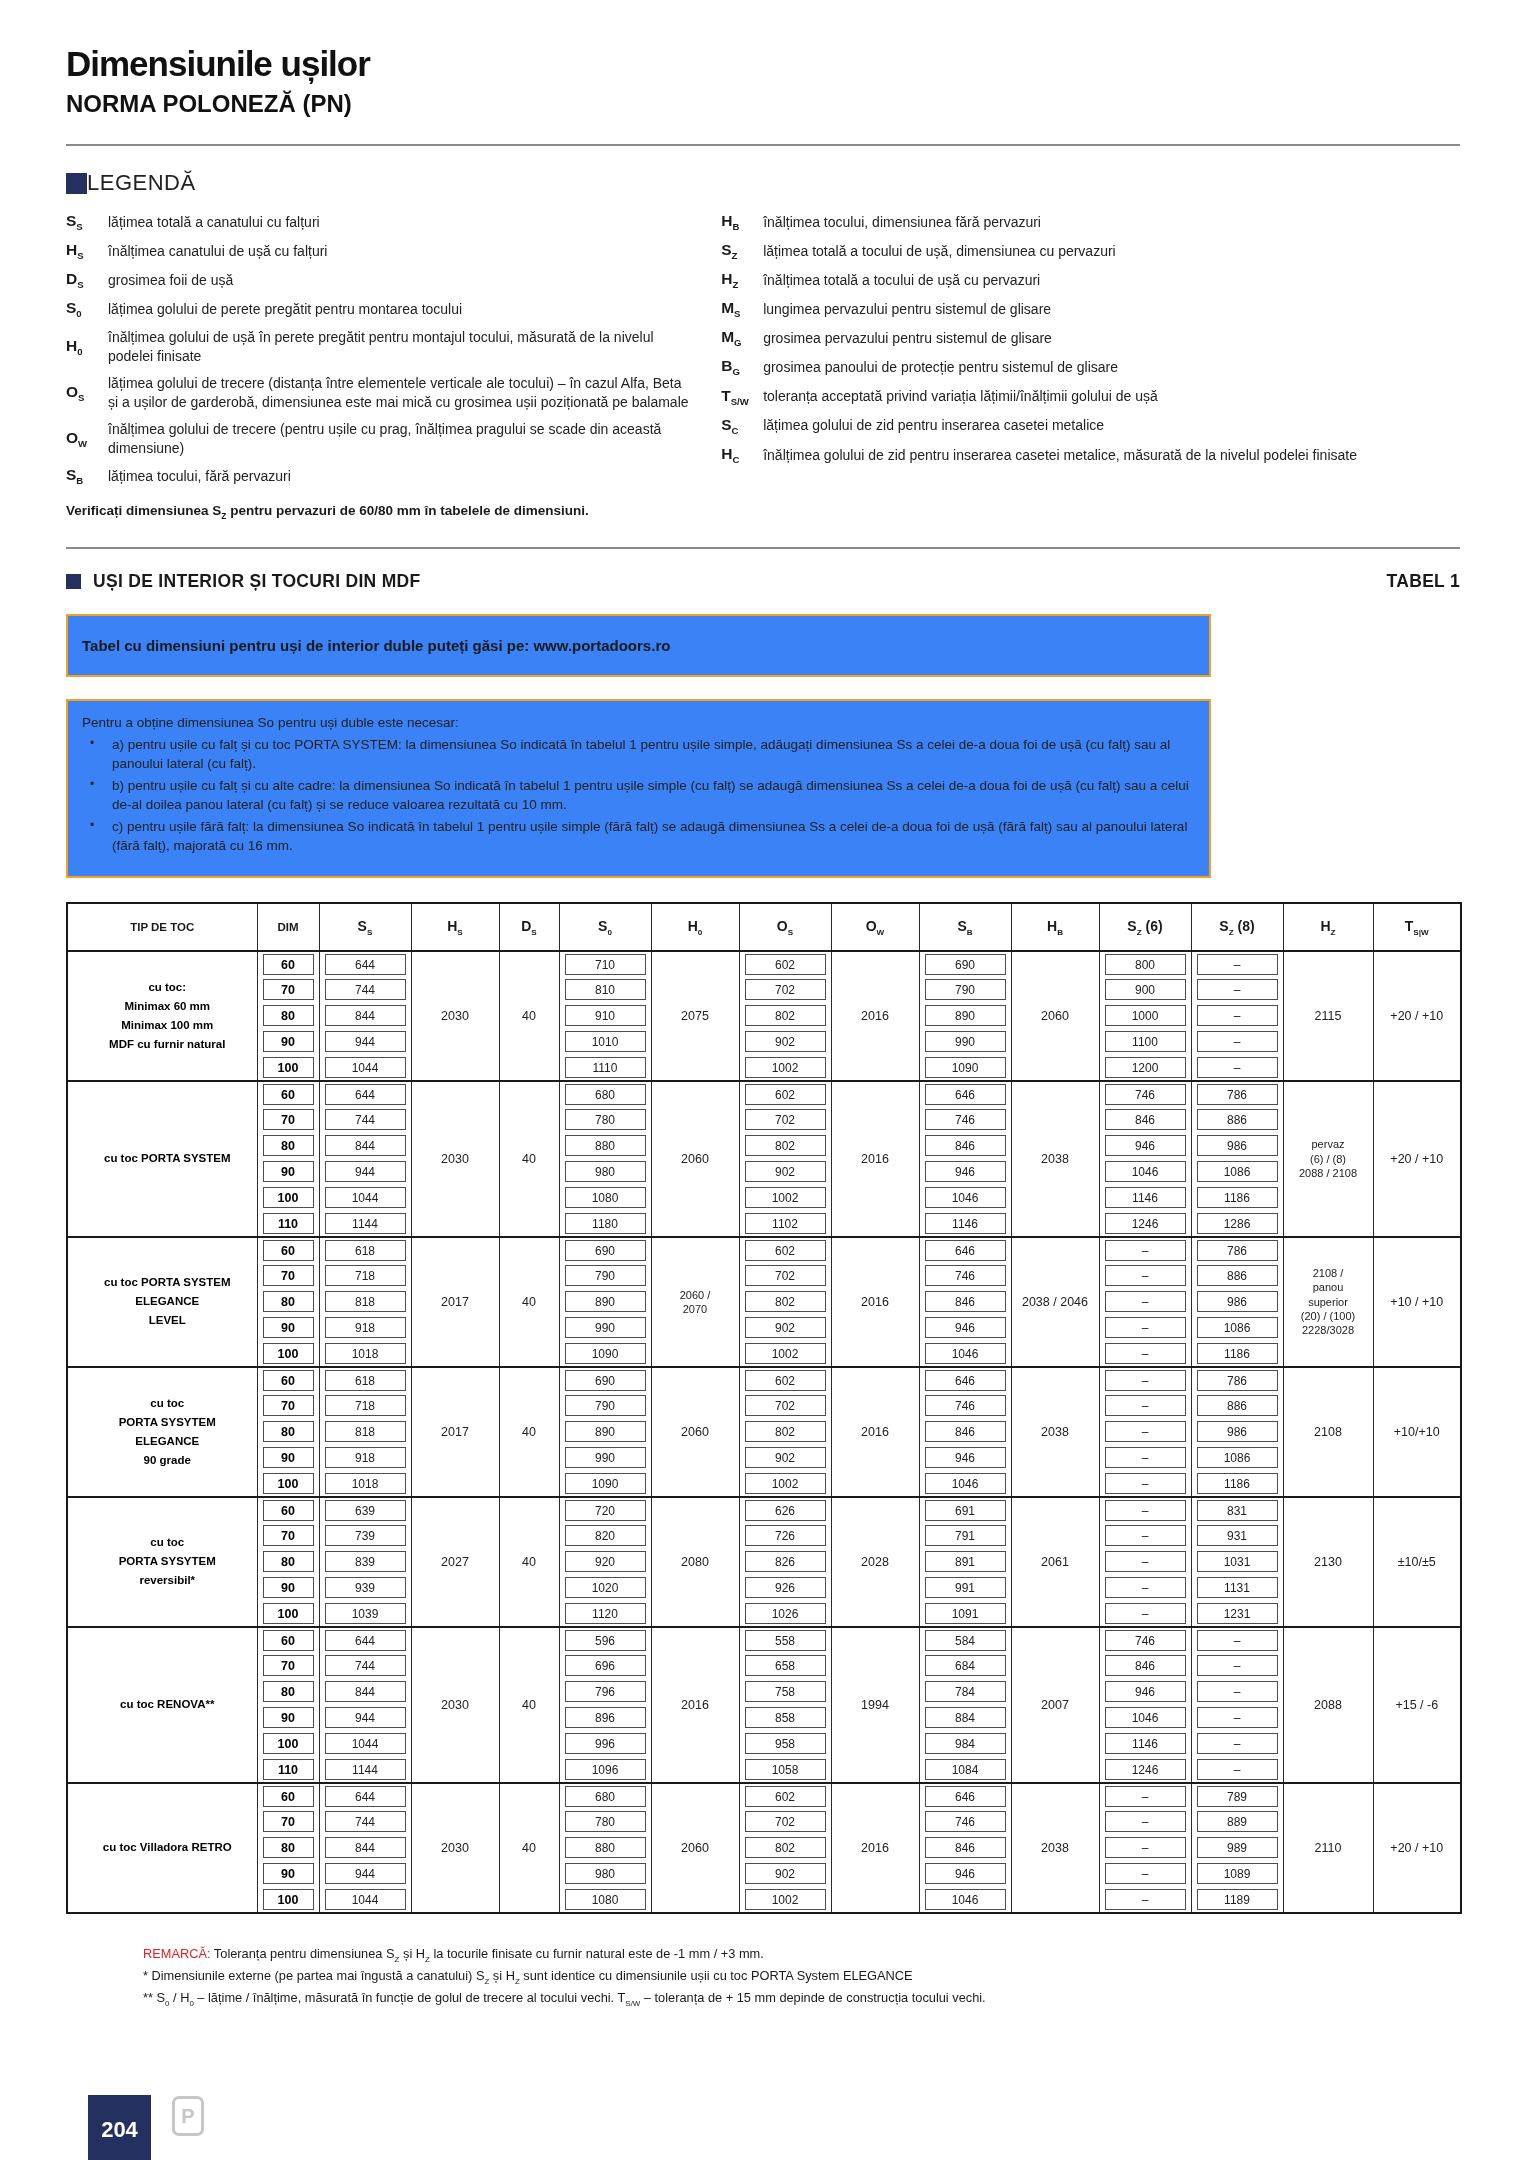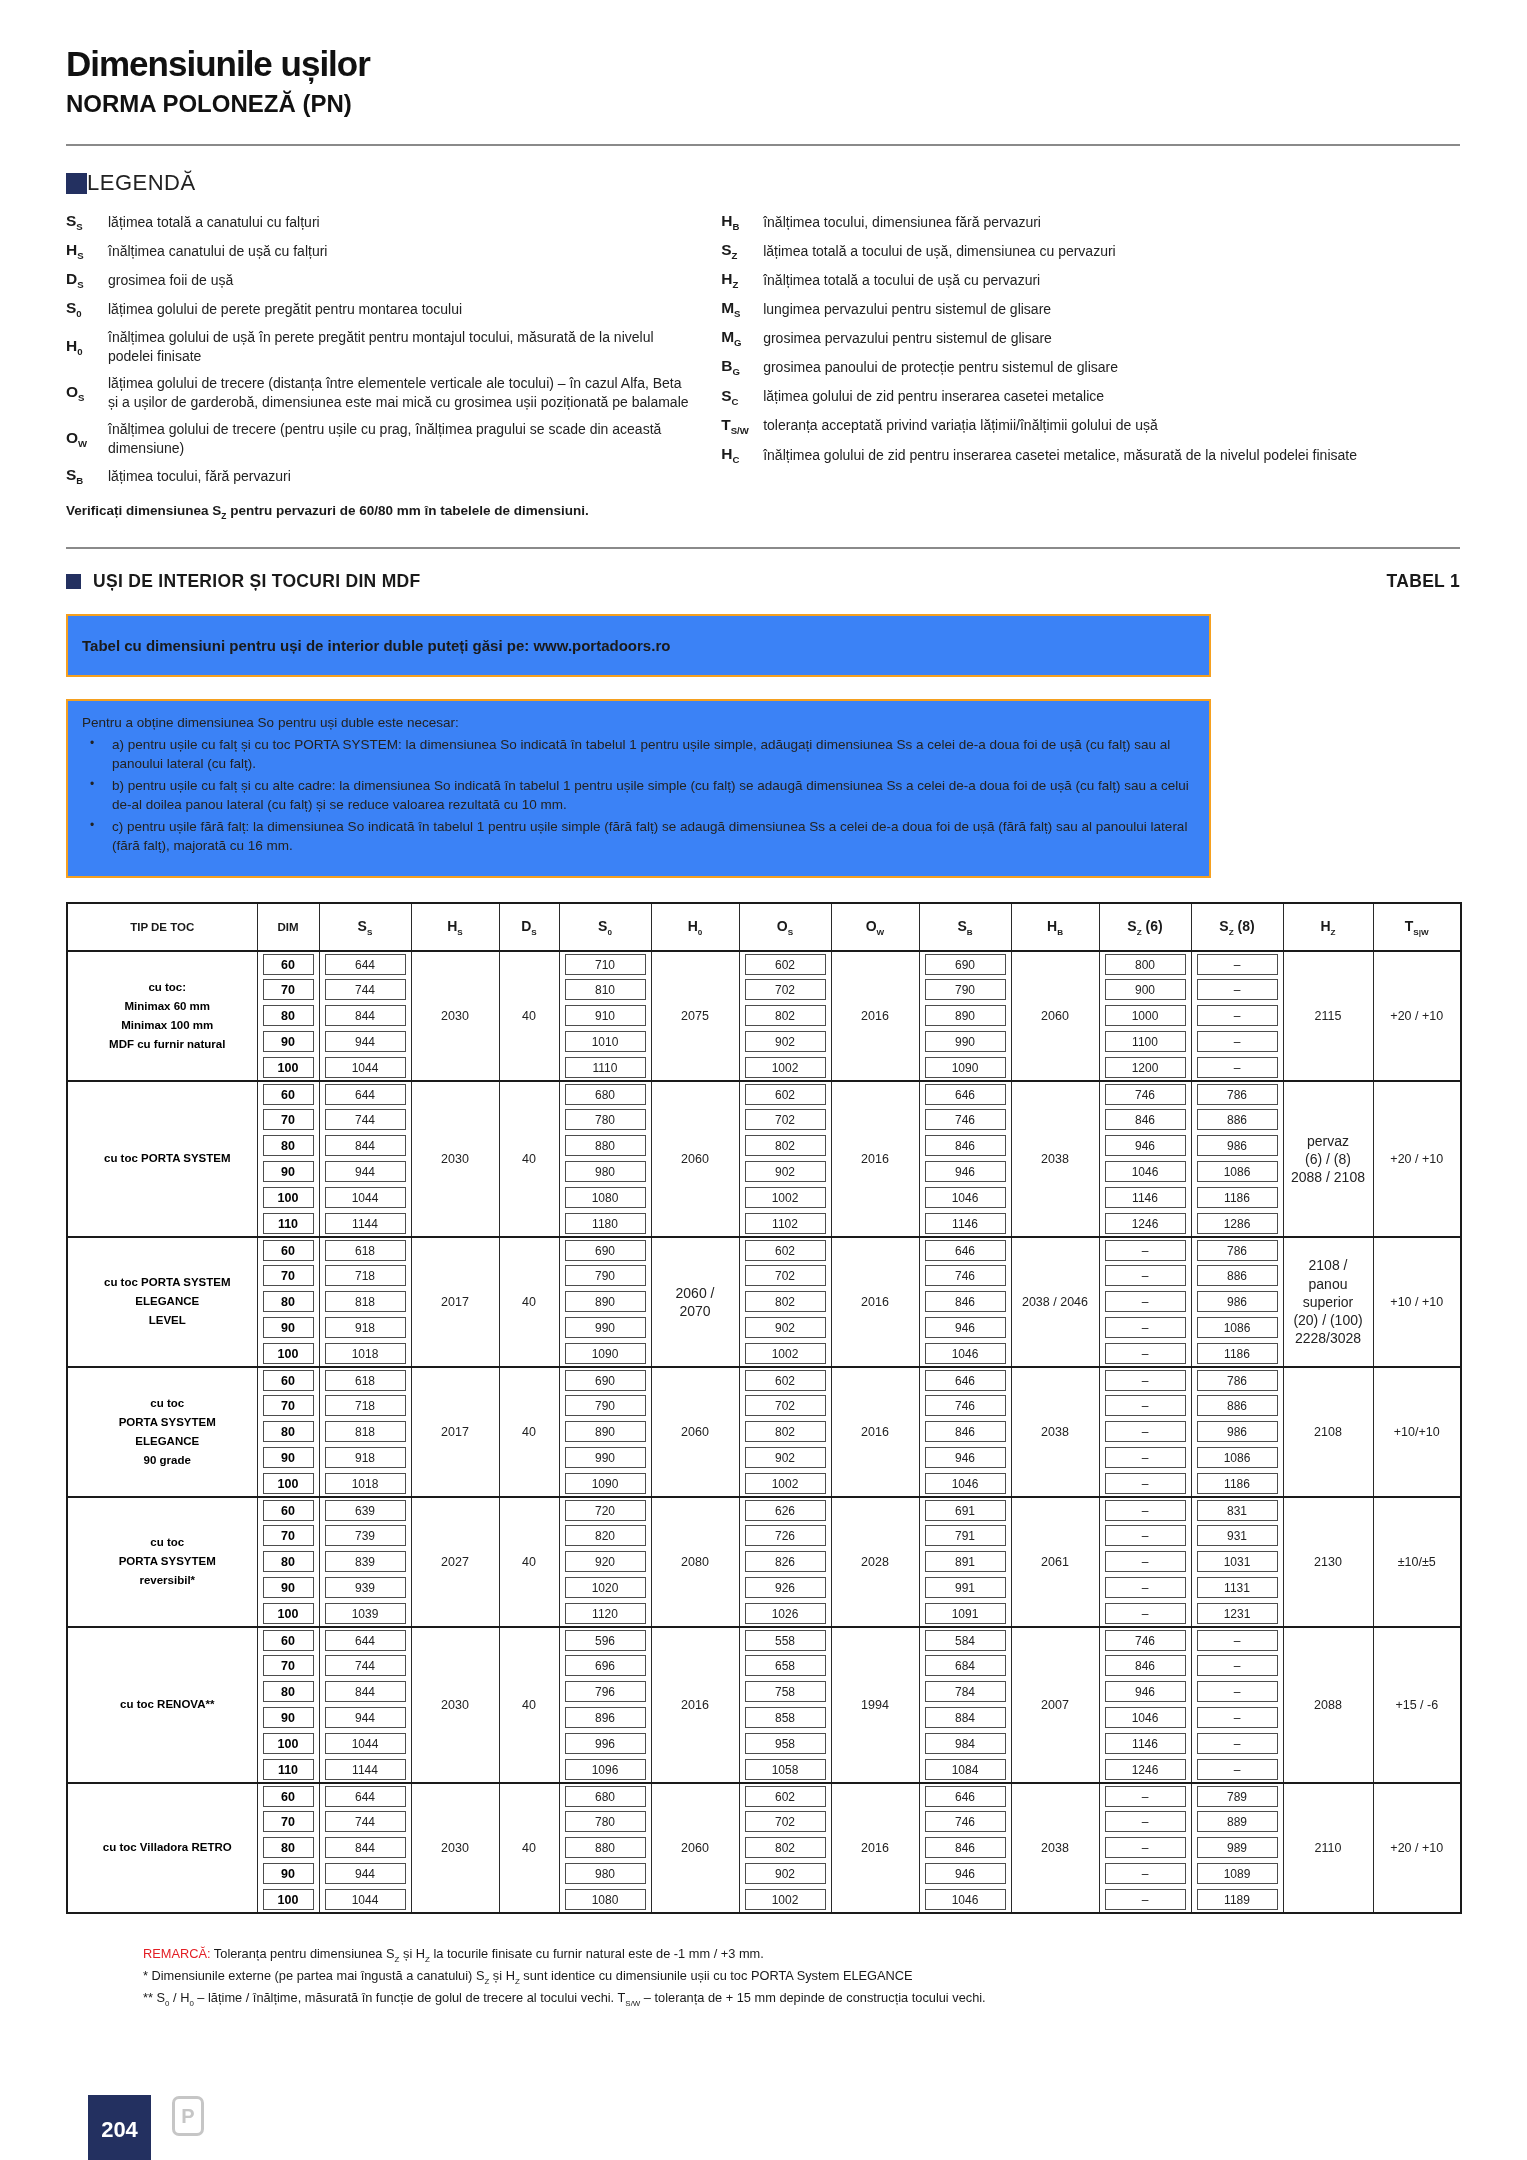--- a/index.html
+++ b/index.html
@@ -53,21 +53,21 @@
   #dim-table th, #dim-table td { border-left:1.2px solid #2a2a2a; border-right:1.2px solid #2a2a2a; text-align:center; vertical-align:middle; }
   #dim-table thead th { height:48px; font-size:14px; font-weight:bold; border-bottom:2.2px solid #1a1a1a; background:#fff; }
   #dim-table thead th.th-text { font-size:11.5px; }
   #dim-table thead th sub.sub { font-size:58%; font-weight:bold; }
   #dim-table tbody tr { height:26px; }
   #dim-table tr.gs td { border-top:2.2px solid #1a1a1a; }
   td.bx { padding:0; }
   td.bx .box { border:1.5px solid #4d4d4d; margin:1px 5px; height:21px; line-height:20px; font-size:12px; color:#222; }
   td.bx.dim .box { font-weight:bold; font-size:12.5px; color:#000; }
   td.m { font-size:12.5px; color:#222; white-space:pre-line; }
-  td.m.small { font-size:14px; line-height:1.3; }
+  td.m.small { font-size:11px; line-height:1.3; }
   td.tip { text-align:left; padding-left:10px; font-weight:bold; font-size:11.5px; line-height:1.65; color:#000; }
 
   .footnotes { margin-top:30px; margin-left:77px; }
   .fn-line { font-size:12.8px; line-height:1.55; color:#1a1a1a; }
   .red { color:#E31E24; }
 
   .page-num-box { position:absolute; left:88px; bottom:0; width:63px; height:65px;
     background:#233060; color:#fff; display:flex; align-items:flex-start; justify-content:center;
     font-size:22px; font-weight:bold; padding-top:22px; }
   .porta-logo { position:absolute; left:172px; bottom:24px; width:32px; height:40px;
@@ -144,26 +144,26 @@
           </div>
           <div class="lg-row">
             <span class="lg-sym">M<sub class="sub">G</sub></span>
             <span class="lg-text">grosimea pervazului pentru sistemul de glisare</span>
           </div>
           <div class="lg-row">
             <span class="lg-sym">B<sub class="sub">G</sub></span>
             <span class="lg-text">grosimea panoului de protecție pentru sistemul de glisare</span>
           </div>
           <div class="lg-row">
+            <span class="lg-sym">T<sub class="sub">S/W</sub></span>
+            <span class="lg-text">toleranța acceptată privind variația lățimii/înălțimii golului de ușă</span>
+          </div>
+          <div class="lg-row">
             <span class="lg-sym">S<sub class="sub">C</sub></span>
             <span class="lg-text">lățimea golului de zid pentru inserarea casetei metalice</span>
-          </div>
-          <div class="lg-row">
-            <span class="lg-sym">T<sub class="sub">S/W</sub></span>
-            <span class="lg-text">toleranța acceptată privind variația lățimii/înălțimii golului de ușă</span>
           </div>
           <div class="lg-row">
             <span class="lg-sym">H<sub class="sub">C</sub></span>
             <span class="lg-text">înălțimea golului de zid pentru inserarea casetei metalice, măsurată de la nivelul podelei finisate</span>
           </div>
         </div>
     </div>
 
     <p class="legend-note" id="legend-note">Verificați dimensiunea <span class="fsym">S<sub class="sub">Z</sub></span> pentru pervazuri de 60/80 mm în tabelele de dimensiuni.</p>
 

